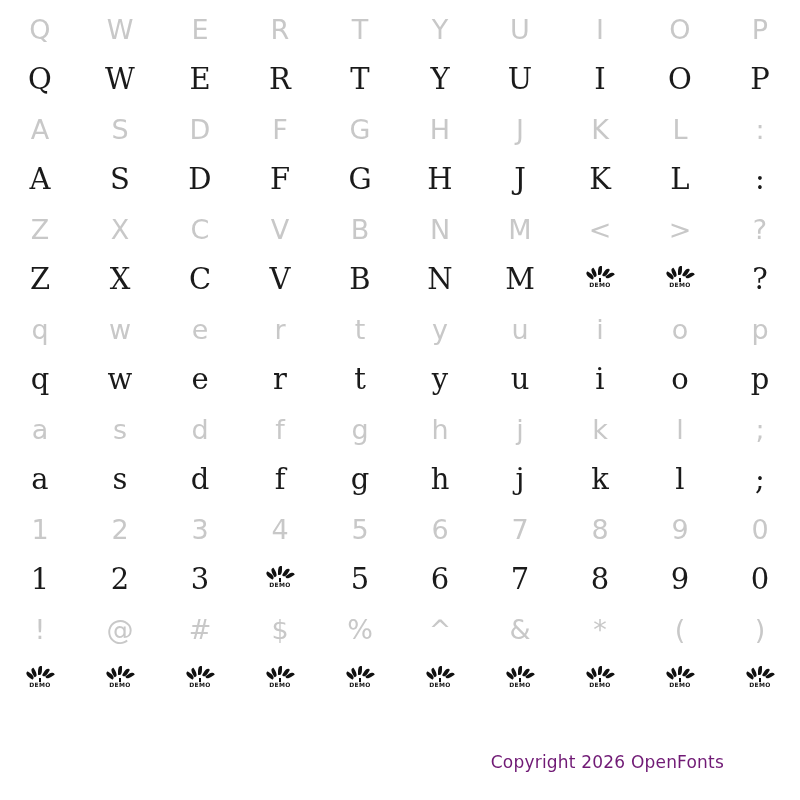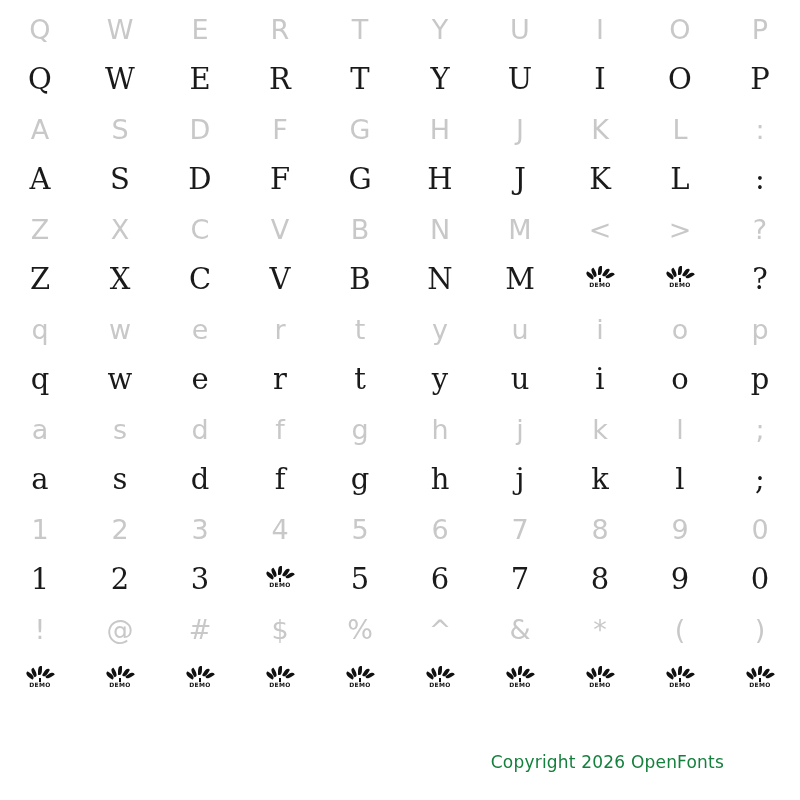--- a/index.html
+++ b/index.html
@@ -103,21 +103,21 @@
     letter-spacing: 0.3px;
     color: #111;
     white-space: nowrap;
   }
   .footer {
     position: absolute;
     right: 76px;
     bottom: 28px;
     font-family: "DejaVu Sans", sans-serif;
     font-size: 17px;
-    color: #15803d;
+    color: #701a75;
     letter-spacing: 0.2px;
   }
 </style>
 </head>
 <body>
 
 <div class="sheet">
   <div class="grid" id="grid">
       <div class="row row-ref">
         <div class="cell">Q</div>

